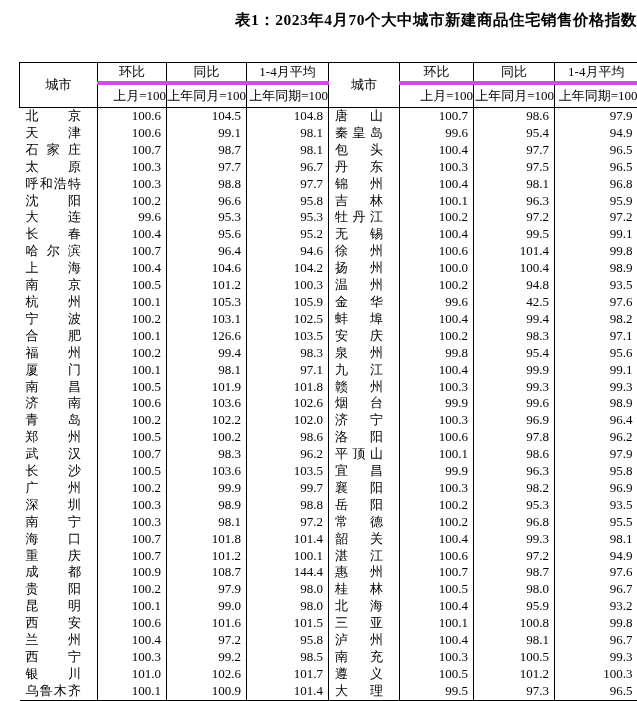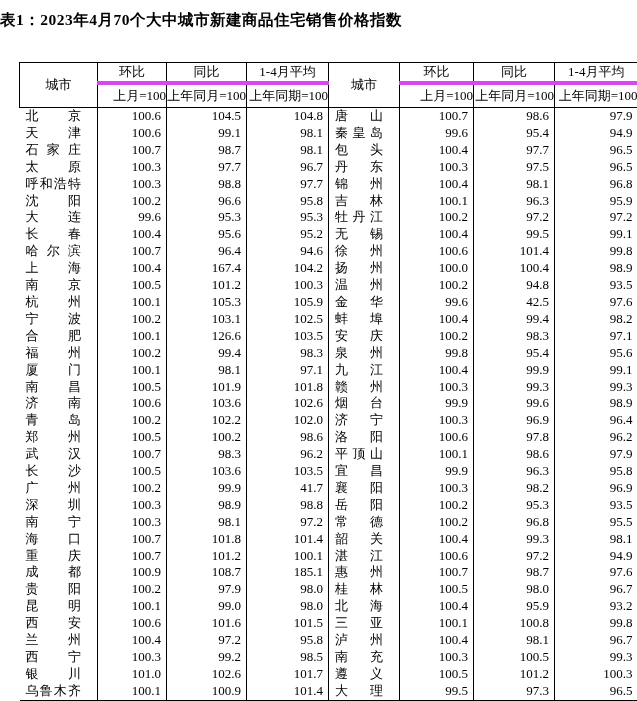--- a/index.html
+++ b/index.html
@@ -7,21 +7,21 @@
     padding: 0;
     width: 637px;
     height: 701px;
     background: #ffffff;
     overflow: hidden;
     font-family: "Liberation Serif", "DejaVu Serif", serif;
     color: #000000;
   }
   .page-title {
     padding-top: 9px;
-    text-align: left;
+    text-align: right;
     font-size: 15.5px;
     font-weight: bold;
     letter-spacing: 0.5px;
     line-height: 22px;
   }
   table.price-table {
     border-collapse: collapse;
     table-layout: fixed;
     margin-left: 19px;
     margin-top: 31px;
@@ -182,21 +182,21 @@
         <td class="num">96.4</td>
         <td class="num">94.6</td>
         <td class="city">徐州</td>
         <td class="num">100.6</td>
         <td class="num">101.4</td>
         <td class="num">99.8</td>
       </tr>
       <tr>
         <td class="city">上海</td>
         <td class="num">100.4</td>
-        <td class="num">167.4</td>
+        <td class="num">104.6</td>
         <td class="num">104.2</td>
         <td class="city">扬州</td>
         <td class="num">100.0</td>
         <td class="num">100.4</td>
         <td class="num">98.9</td>
       </tr>
       <tr>
         <td class="city">南京</td>
         <td class="num">100.5</td>
         <td class="num">101.2</td>
@@ -313,21 +313,21 @@
         <td class="num">103.5</td>
         <td class="city">宜昌</td>
         <td class="num">99.9</td>
         <td class="num">96.3</td>
         <td class="num">95.8</td>
       </tr>
       <tr>
         <td class="city">广州</td>
         <td class="num">100.2</td>
         <td class="num">99.9</td>
-        <td class="num">41.7</td>
+        <td class="num">99.7</td>
         <td class="city">襄阳</td>
         <td class="num">100.3</td>
         <td class="num">98.2</td>
         <td class="num">96.9</td>
       </tr>
       <tr>
         <td class="city">深圳</td>
         <td class="num">100.3</td>
         <td class="num">98.9</td>
         <td class="num">98.8</td>
@@ -363,21 +363,21 @@
         <td class="num">100.1</td>
         <td class="city">湛江</td>
         <td class="num">100.6</td>
         <td class="num">97.2</td>
         <td class="num">94.9</td>
       </tr>
       <tr>
         <td class="city">成都</td>
         <td class="num">100.9</td>
         <td class="num">108.7</td>
-        <td class="num">185.1</td>
+        <td class="num">144.4</td>
         <td class="city">惠州</td>
         <td class="num">100.7</td>
         <td class="num">98.7</td>
         <td class="num">97.6</td>
       </tr>
       <tr>
         <td class="city">贵阳</td>
         <td class="num">100.2</td>
         <td class="num">97.9</td>
         <td class="num">98.0</td>

